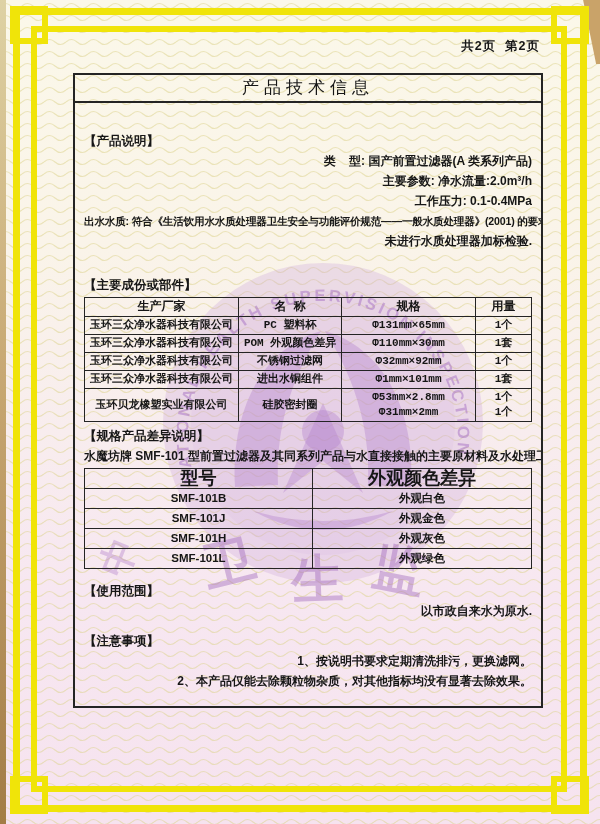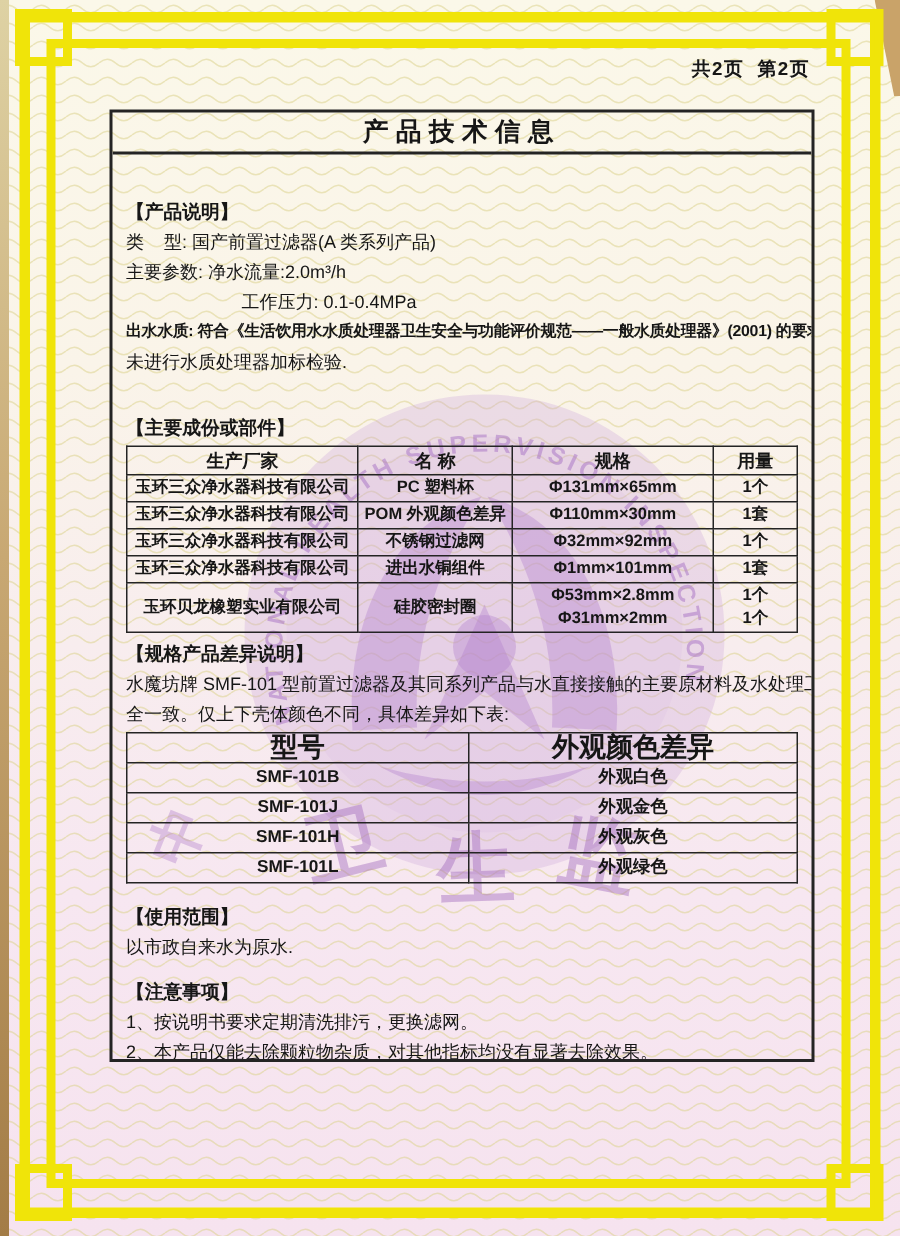--- a/index.html
+++ b/index.html
@@ -21,30 +21,30 @@
 
   .seal{position:absolute;left:135px;top:225px;width:380px;height:400px;pointer-events:none;}
   .seal-side-char{position:absolute;left:100px;top:532px;font-size:38px;font-weight:bold;
     color:rgba(168,115,198,0.35);transform:rotate(-68deg);pointer-events:none;}
 
   .pagination{position:absolute;top:38px;right:60px;font-size:12.5px;font-weight:bold;
     letter-spacing:1px;white-space:pre;}
 
   .doc{position:absolute;left:73px;top:73px;width:466px;height:631px;border:2px solid #242424;overflow:hidden;}
   .doc-title{height:26px;line-height:26px;border-bottom:2px solid #242424;text-align:center;
-    font-size:17px;font-weight:bold;letter-spacing:5px;}
+    font-size:17px;font-weight:normal;letter-spacing:5px;}
   .doc-body{padding:4px 9px 0 9px;font-size:12px;font-weight:600;}
   .sec{font-weight:800;font-size:12.5px;line-height:20px;margin-top:24px;}
-  .line{line-height:20px;white-space:pre;font-weight:400;}
+  .line{line-height:20px;white-space:pre;font-weight:700;text-align:right;}
   .indent{padding-left:77px;}
   .longline{font-size:10.6px;letter-spacing:-0.2px;line-height:20px;white-space:nowrap;font-weight:700;}
 
   table.t1{width:100%;border-collapse:collapse;margin-top:2px;font-size:11px;table-layout:fixed;}
   .t1 td,.t1 th{border:1.5px solid #242424;text-align:center;padding:0;line-height:15px;
-    font-weight:700;overflow:hidden;white-space:nowrap;}
+    font-weight:700;overflow:hidden;white-space:nowrap;font-family:Liberation Mono, monospace;}
   .t1 th{height:18px;font-size:12px;}
   .t1 td{height:17px;}
   .t1 td.tall{height:32px;}
   .t1 .c1{width:34.5%;} .t1 .c2{width:23%;} .t1 .c3{width:30%;} .t1 .c4{width:12.5%;}
 
   table.t2{width:100%;border-collapse:collapse;margin-top:2px;font-size:11.5px;table-layout:fixed;}
   .t2 td,.t2 th{border:1.5px solid #242424;text-align:center;line-height:17px;height:19px;
     padding:0;font-weight:700;}
   .t2 th{font-size:18px;}
 
@@ -162,21 +162,20 @@
           <td class="tall">
             <div>1个</div>
             <div>1个</div>
           </td>
         </tr>
       </tbody>
         </table>
 
       <div class="sec mt-after-table">【规格产品差异说明】</div>
       <div class="line">水魔坊牌 SMF-101 型前置过滤器及其同系列产品与水直接接触的主要原材料及水处理工艺完</div>
-      <div class="line">全一致。仅上下壳体颜色不同，具体差异如下表:</div>
       <table class="t2">
         <colgroup>
             <col style="width:51%">
             <col style="width:49%">
           </colgroup>
         <tbody>
             <tr>
           <th>型号</th>
           <th>外观颜色差异</th>
         </tr>

